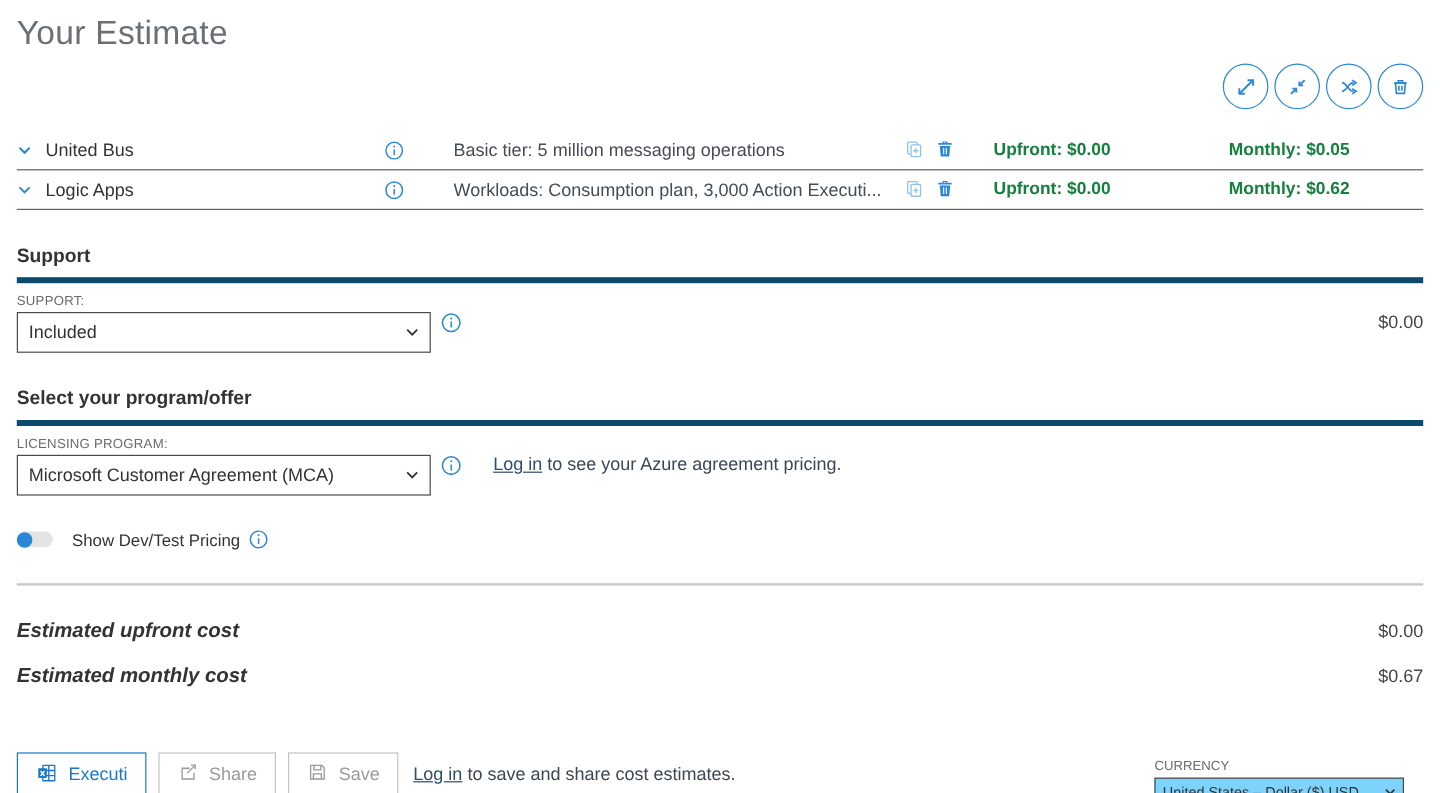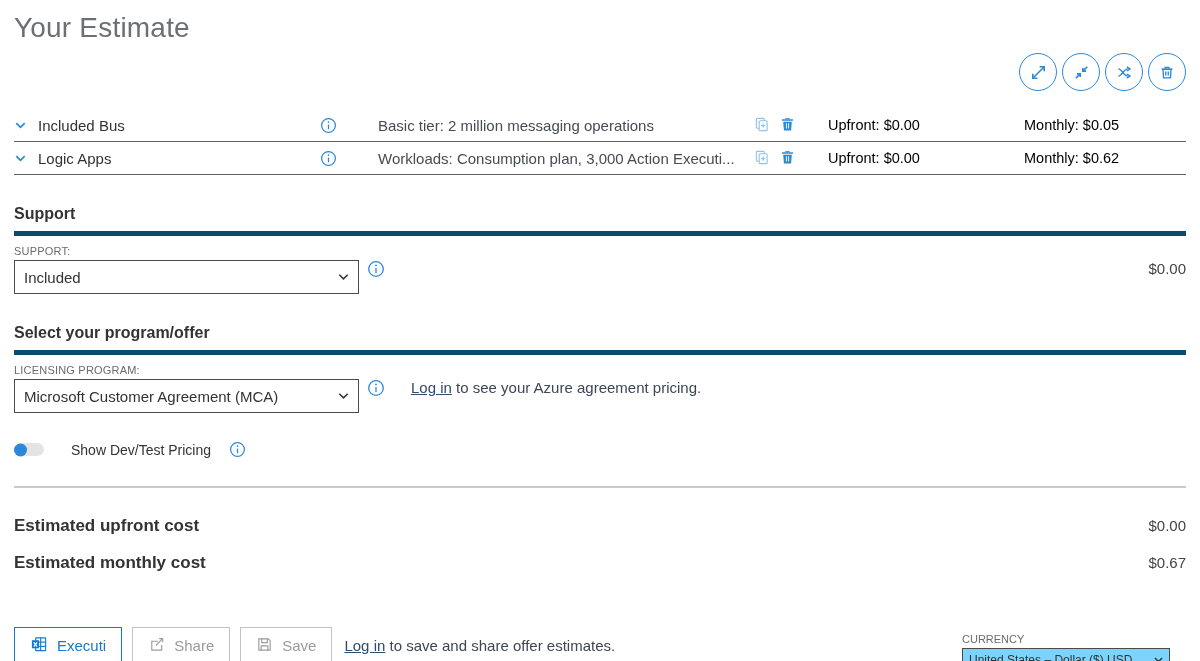--- a/index.html
+++ b/index.html
@@ -19,21 +19,21 @@
   .rows { margin-top:17px; }
   .est-row { display:grid; grid-template-columns:306px 58px 372px 22px 30px 214px 1fr;
     align-items:center; height:33px; border-bottom:1px solid #5f5f5f; }
   .row-name { display:flex; align-items:center; gap:11px; font-size:15px; color:#333; }
   .chev { color:#2b88d8; display:flex; }
   .info-i { color:#2b88d8; display:inline-flex; }
   .row-desc { font-size:15px; color:#454c55; white-space:nowrap; overflow:hidden; text-overflow:ellipsis; padding-right:6px; }
   .mini-icon { display:flex; align-items:center; justify-content:center; cursor:pointer; background:none; border:none; }
   .copy-ic { color:#93c1e8; }
   .trash-ic { color:#2b88d8; }
-  .money { font-size:14.5px; font-weight:normal; color:#000000; white-space:nowrap; }
+  .money { font-size:14.5px; font-weight:bold; color:#15803d; white-space:nowrap; }
   .cell-upfront { padding-left:26px; }
   .cell-monthly { padding-left:8px; }
 
   
   .section-heading { margin-top:30px; font-size:16px; font-weight:bold; color:#333;
     padding-bottom:8px; border-bottom:5px solid #0c4a6e; }
   .field-label { margin-top:9px; font-size:11px; color:#6b6b6b; letter-spacing:.2px; }
   .field-row { margin-top:3px; display:flex; }
 
   .sel-wrap { position:relative; width:345px; }
@@ -42,34 +42,34 @@
     -webkit-appearance:none; appearance:none; cursor:pointer; }
   .sel-wrap .sel-chev { position:absolute; right:9px; top:50%; transform:translateY(-50%);
     pointer-events:none; color:#333; display:flex; }
   .after-sel { margin-left:8px; }
   .amount-right { margin-left:auto; font-size:15px; color:#444; }
 
   .login-sentence { font-size:15px; color:#3c4654; margin-left:26px; }
   a.login-link { color:#2f4b6e; text-decoration:underline; cursor:pointer; }
 
   
-  .toggle-row { margin-top:28px; display:flex; align-items:center;gap:11px; }
+  .toggle-row { margin-top:28px; display:flex; align-items:center; }
   .toggle { position:relative; width:30px; height:13px; border-radius:7px; background:#e4e4e4; cursor:pointer; }
   .toggle .knob { position:absolute; left:0; top:50%; transform:translateY(-50%);
     width:13px; height:13px; border-radius:50%; background:#2b88d8; }
   .toggle-label { margin-left:16px; font-size:14px; color:#333; }
   .toggle-row .info-i { margin-left:7px; }
 
   .big-divider { margin-top:28px; height:2px; background:#c9c9c9; }
 
   
   .total-row { display:flex; align-items:baseline; }
   .total-row.first { margin-top:28px; }
   .total-row.second { margin-top:17px; }
-  .total-label { font-size:17px; font-weight:bold; color:#333; }
+  .total-label { font-size:17px; font-weight:bold; color:#333;font-style:italic; }
   .total-value { margin-left:auto; font-size:15px; color:#444; }
 
   
   .footer { position:relative; margin-top:54px; display:flex; align-items:center; }
   .btn { height:37px; display:inline-flex; align-items:center; gap:9px; padding:0 15px;
     background:#fff; font-family:inherit; font-size:15px; cursor:pointer; }
   .btn-export { border:1px solid #1778d0; color:#1778d0; }
   .btn-disabled { border:1px solid #c3c3c3; color:#9b9b9b; margin-left:10px; cursor:default; }
   .footer-login { margin-left:12px; font-size:15px; color:#3c4654; }
 
@@ -133,30 +133,30 @@
 
   <div class="rows">
 
     <div class="est-row">
       <div class="row-name">
         <span class="chev">
           <svg width="13" height="13" viewBox="0 0 14 14" fill="none" stroke="currentColor" stroke-width="1.8">
               <path d="M2.5 4.5 L7 9 L11.5 4.5"></path>
             </svg>
         </span>
-        <span>Included Bus</span>
+        <span>United Bus</span>
       </div>
       <span class="info-i">
         <svg width="17" height="17" viewBox="0 0 18 18" fill="none" stroke="currentColor" stroke-width="1.3">
           <circle cx="9" cy="9" r="7.3"></circle>
             <path d="M9 8 V13"></path>
             <circle cx="9" cy="5.4" r="0.9" fill="currentColor" stroke="none"></circle>
         </svg>
       </span>
-      <div class="row-desc">Basic tier: 2 million messaging operations</div>
+      <div class="row-desc">Basic tier: 5 million messaging operations</div>
       <button class="mini-icon copy-ic">
         <span>
           <svg width="15" height="16" viewBox="0 0 16 17" fill="none" stroke="currentColor" stroke-width="1.2">
             <rect x="2.5" y="2.5" width="8.5" height="10.5" rx="1"></rect>
             <rect x="5.5" y="5" width="8.5" height="10.5" rx="1" fill="#fff"></rect>
             <path d="M9.75 8 V12.5"></path>
               <path d="M7.5 10.25 H12"></path>
           </svg>
         </span>
       </button>
@@ -329,21 +329,21 @@
         <svg width="17" height="17" viewBox="0 0 18 18" fill="none" stroke="currentColor" stroke-width="1.2">
           <path d="M3 3 H13 L15 5 V15 H3 Z"></path>
           <path d="M6 3 V7 H12 V3"></path>
           <path d="M5.5 15 V10.5 H12.5 V15"></path>
         </svg>
       </span>
       <span>Save</span>
     </button>
     <span class="footer-login">
       <a class="login-link">Log in</a>
-      <span>to save and share offer estimates.</span>
+      <span>to save and share cost estimates.</span>
     </span>
 
     <div class="currency-block">
       <div class="currency-label">CURRENCY</div>
       <div class="cur-wrap">
         <select>
           <option>United States – Dollar ($) USD</option>
         </select>
         <span class="sel-chev">
           <svg width="11" height="11" viewBox="0 0 14 14" fill="none" stroke="currentColor" stroke-width="1.8">

